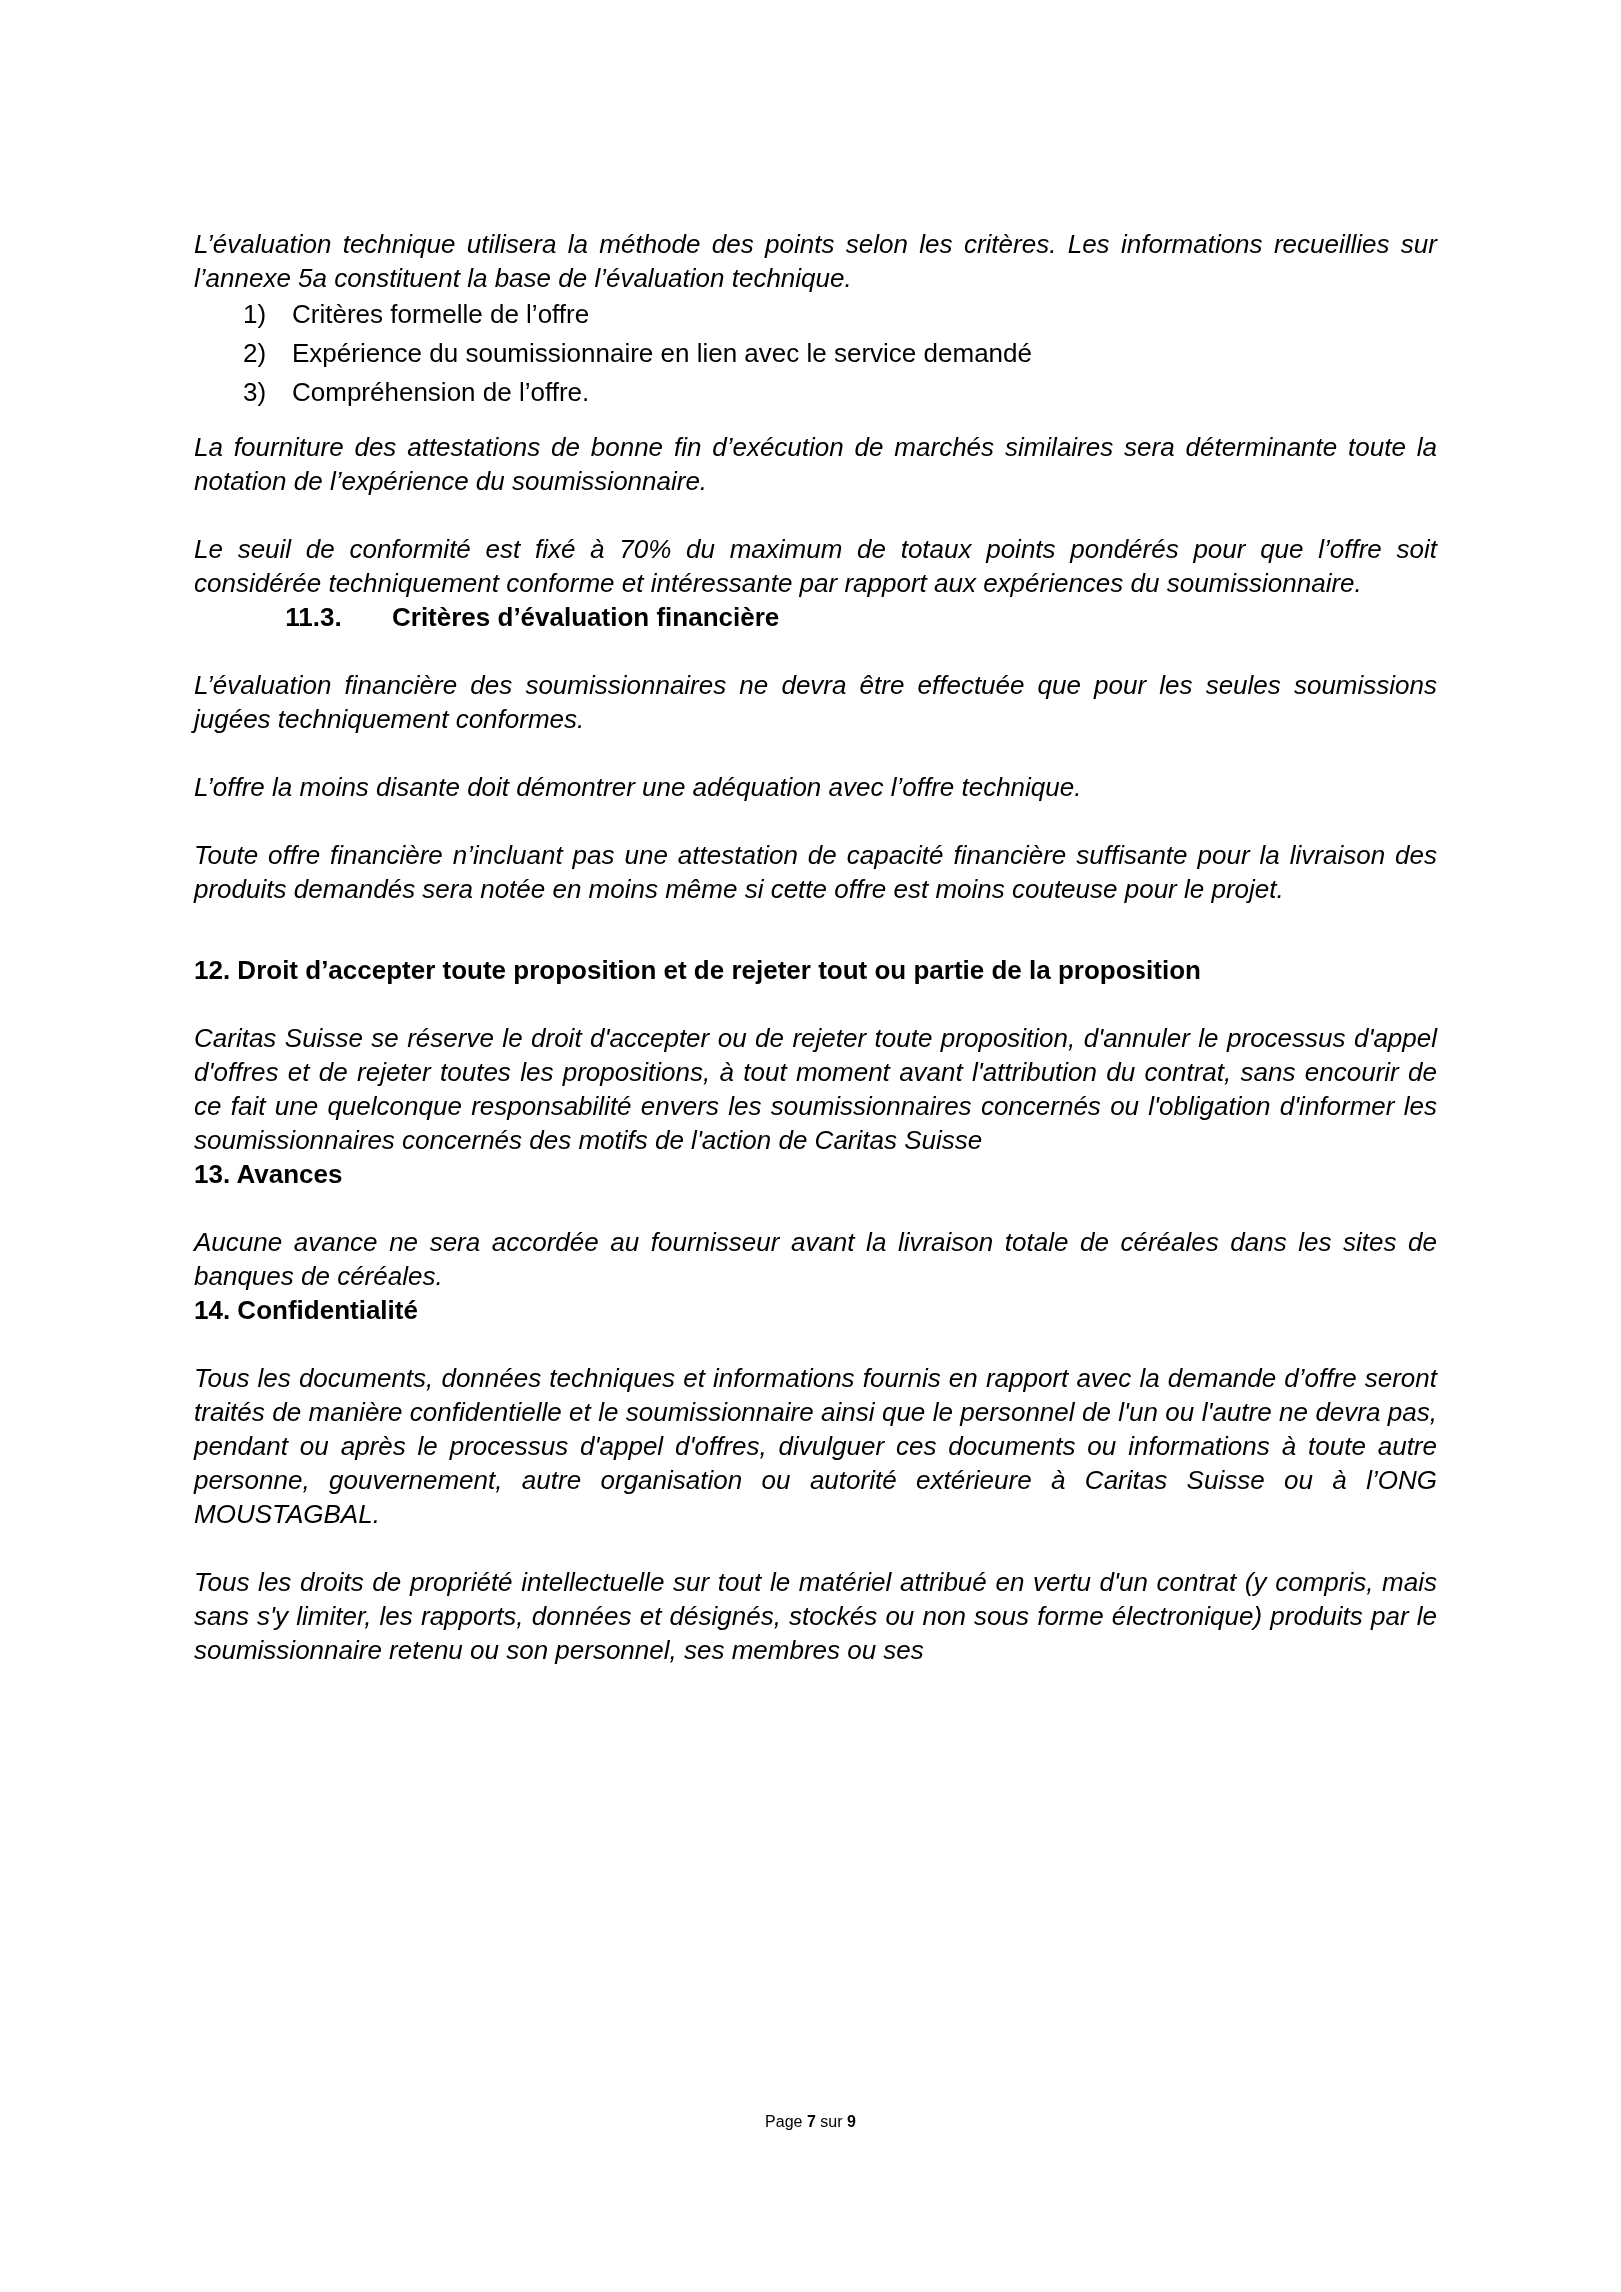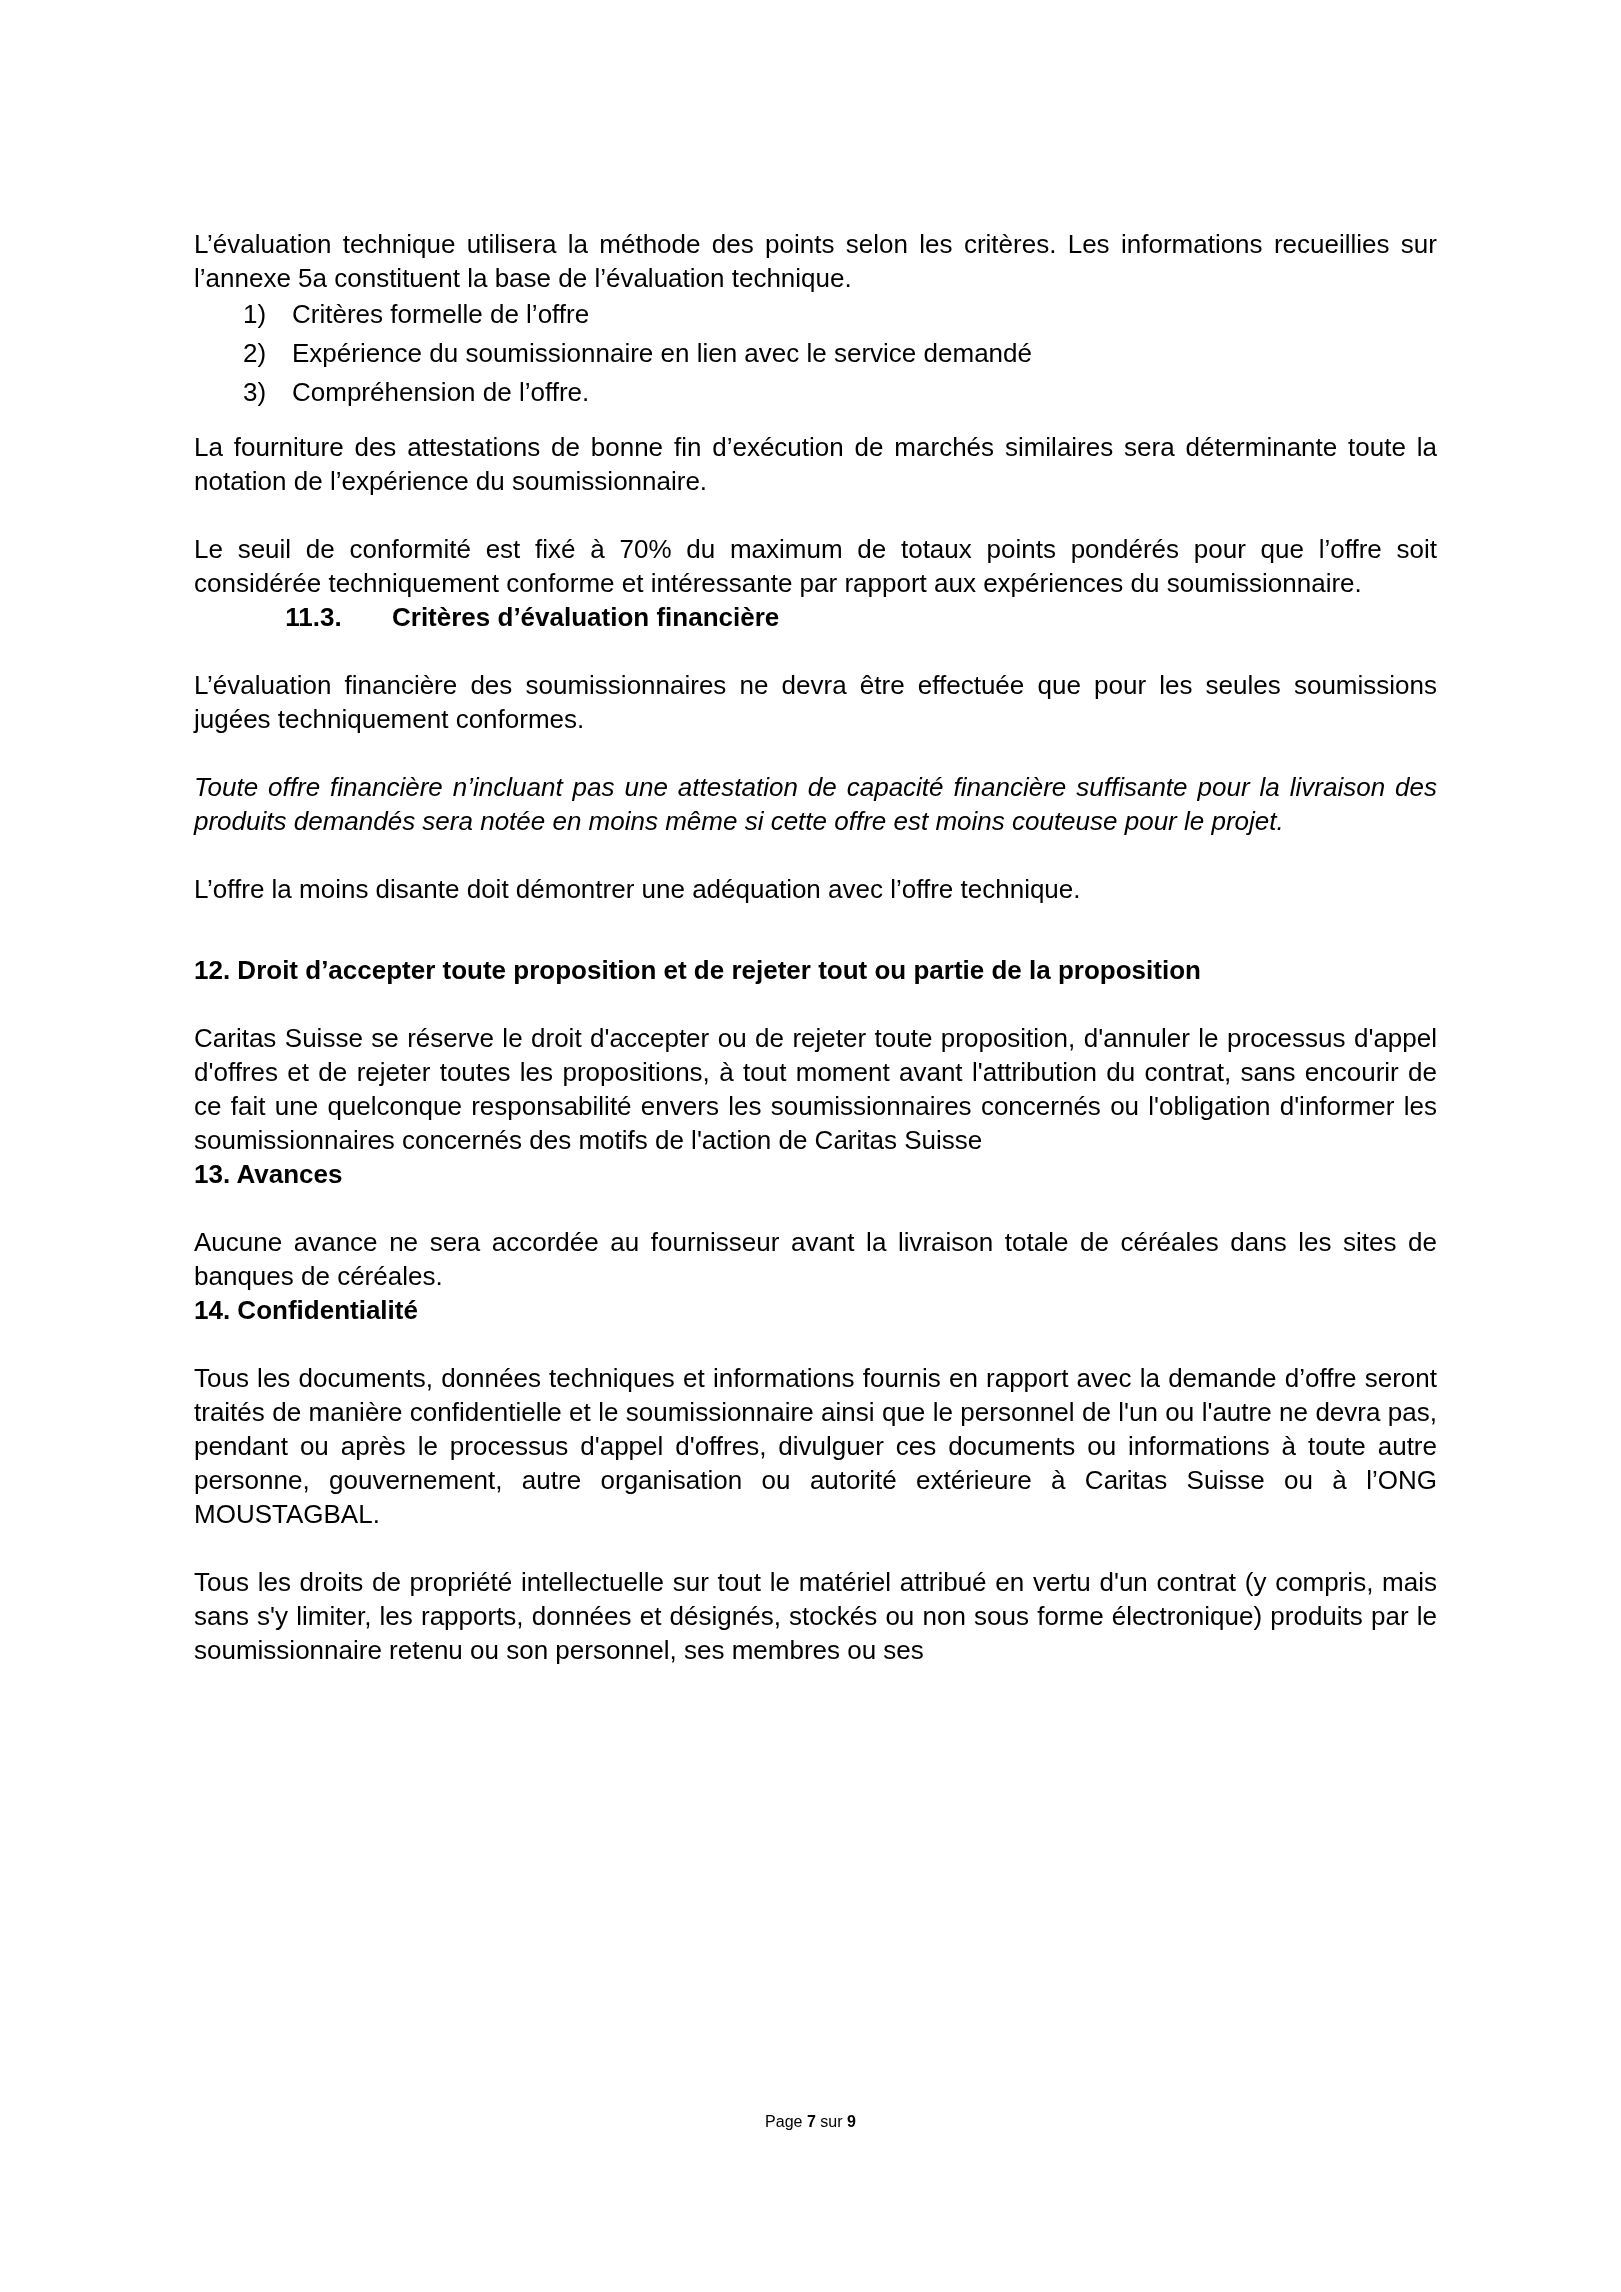--- a/index.html
+++ b/index.html
@@ -1,19 +1,19 @@
 <!DOCTYPE html>
 <html><head>
 <meta charset="utf-8">
 <style>
   html, body { margin: 0; padding: 0; background: #ffffff; }
   body { width: 1621px; height: 2293px; position: relative; overflow: hidden;
          font-family: "Liberation Sans", sans-serif; color: #000; }
   .page { position: absolute; left: 194px; top: 227px; width: 1243px; }
-  .p { font-size: 26px; line-height: 34px; margin: 0; text-align: justify; }
+  .p { font-size: 26px; line-height: 34px; margin: 0; text-align: justify; font-style: italic; }
   .gap { margin-top: 34px; }
   .list { margin: 0; padding: 0; list-style: none; }
   .list li { font-size: 26px; line-height: 39px; display: flex; }
   .list .num { width: 49px; margin-left: 49px; }
   .italic { font-style: italic; }
   .h { font-size: 26px; line-height: 34px; font-weight: bold; margin: 0; }
   .h .sub-num { display: inline-block; width: 157px; margin-left: 41px; text-align: center; }
   .h .plain { font-weight: bold; }
   .footer { position: absolute; top: 2105px; left: 0; width: 1621px; text-align: center;
             font-size: 16px; line-height: 34px; }
@@ -42,22 +42,22 @@
   </ul>
 
   <p class="p" style="margin-top:17.6px">La fourniture des attestations de bonne fin d’exécution de marchés similaires sera déterminante toute la notation de l’expérience du soumissionnaire.</p>
   <p class="p gap">Le seuil de conformité est fixé à 70% du maximum de totaux points pondérés pour que l’offre soit considérée techniquement conforme et intéressante par rapport aux expériences du soumissionnaire.</p>
 
   <h3 class="h gap">
     <span class="sub-num">11.3.</span><span>Critères d’évaluation financière</span>
   </h3>
 
   <p class="p gap">L’évaluation financière des soumissionnaires ne devra être effectuée que pour les seules soumissions jugées techniquement conformes.</p>
+  <p class="p gap">L’offre la moins disante doit démontrer une adéquation avec l’offre technique.</p>
   <p class="p gap italic">Toute offre financière n’incluant pas une attestation de capacité financière suffisante pour la livraison des produits demandés sera notée en moins même si cette offre est moins couteuse pour le projet.</p>
-  <p class="p gap">L’offre la moins disante doit démontrer une adéquation avec l’offre technique.</p>
 
   <h3 class="h" style="margin-top:47px">12. Droit d’accepter toute proposition et de rejeter tout ou partie de la proposition</h3>
   <p class="p gap">Caritas Suisse se réserve le droit d'accepter ou de rejeter toute proposition, d'annuler le processus d'appel d'offres et de rejeter toutes les propositions, à tout moment avant l'attribution du contrat, sans encourir de ce fait une quelconque responsabilité envers les soumissionnaires concernés ou l'obligation d'informer les soumissionnaires concernés des motifs de l'action de Caritas Suisse</p>
 
   <h3 class="h gap">
     <span>13.</span>
     <span class="plain">Avances</span>
   </h3>
   <p class="p gap">Aucune avance ne sera accordée au fournisseur avant la livraison totale de céréales dans les sites de banques de céréales.</p>
 

